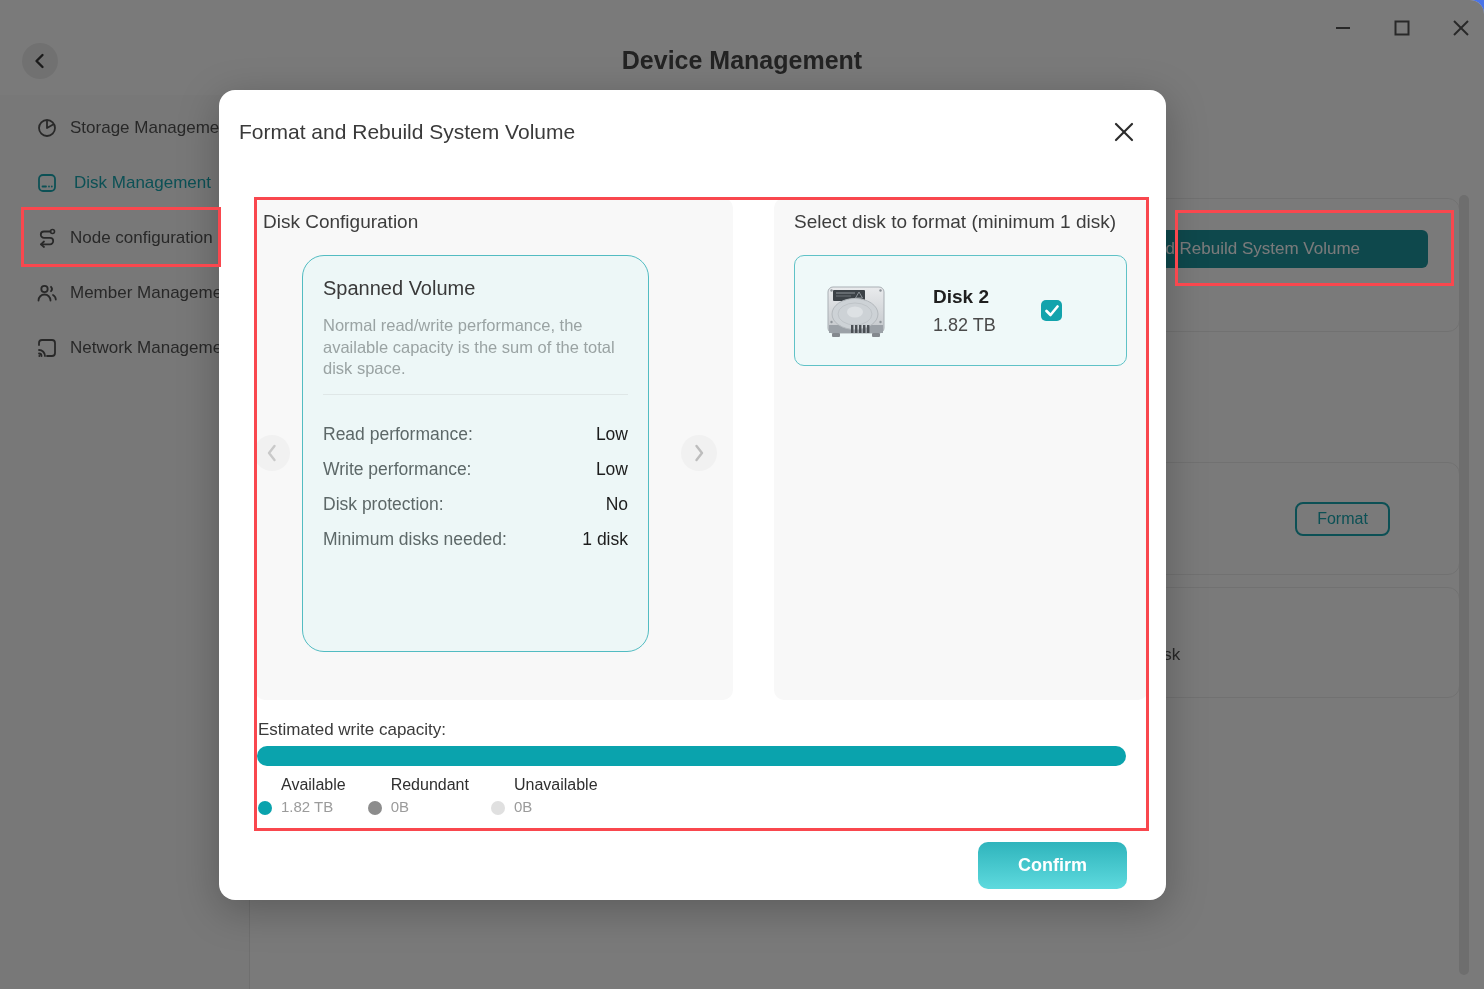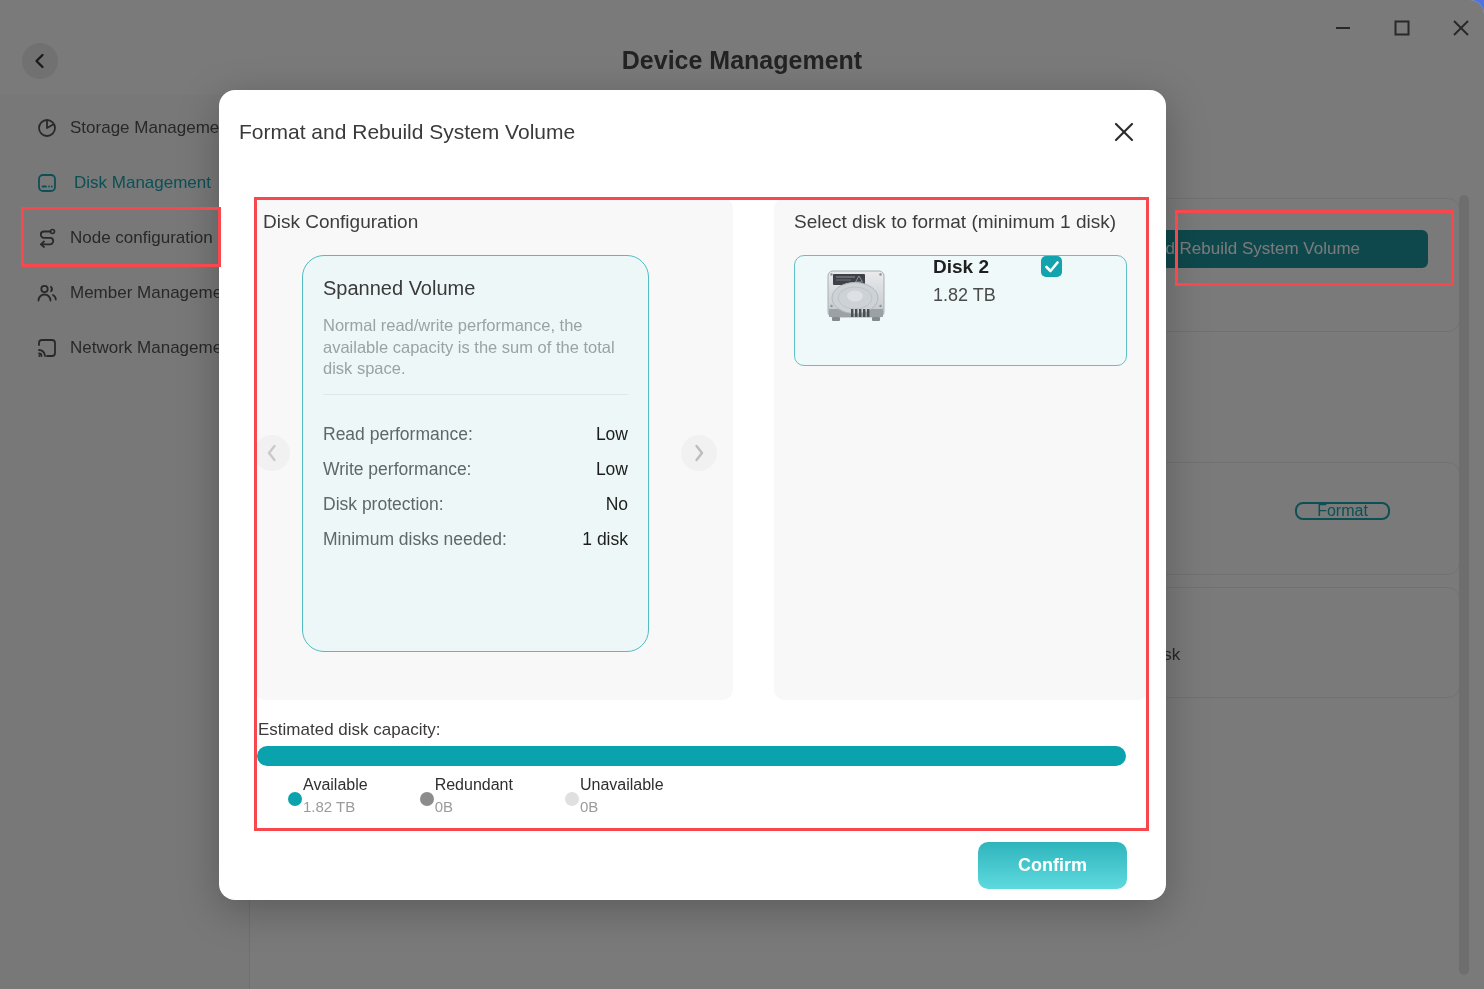--- a/index.html
+++ b/index.html
@@ -23,21 +23,21 @@
   .side-item svg { flex:0 0 auto; }
   .side-item.active { color:#1ba8b2;gap:16px; }
 
   .bg-card { position:absolute; left:270px; width:1190px; background:#fff; border:1px solid #ededed; border-radius:12px; }
   .bg-card.c1 { top:198px; height:134px; }
   .bg-card.c2 { top:462px; height:113px; }
   .bg-card.c3 { top:587px; height:111px; }
   .bg-volume-btn { position:absolute; left:1020px; top:230px; width:408px; height:38px; border-radius:6px;
                    background:#1e96a0; color:#ffffff; font-size:17px; border:none;
                    display:flex; align-items:center; justify-content:center; }
-  .bg-format-btn { position:absolute; left:1295px; top:502px; width:95px; height:18px; border-radius:8px;
+  .bg-format-btn { position:absolute; left:1295px; top:502px; width:95px; height:34px; border-radius:8px;
                    background:transparent; border:2px solid #1ba8b2; color:#1ba8b2; font-size:16px;
                    display:flex; align-items:center; justify-content:center; }
   .bg-clipped-text { position:absolute; left:1150px; top:645px; font-size:17px; color:#555; }
   .bg-scrollbar { position:absolute; left:1459px; top:195px; width:10px; height:780px; background:#e6e6e6; border-radius:5px; }
 
   .overlay { position:absolute; inset:0; background:rgba(0,0,0,0.52); z-index:5; }
 
   
   .modal { position:absolute; left:219px; top:90px; width:947px; height:810px; background:#ffffff;
            border-radius:16px; z-index:10; box-shadow:0 10px 40px rgba(0,0,0,0.25); }
@@ -60,32 +60,32 @@
   .stat-label { font-size:17.5px; color:#5d6868; }
   .stat-value { font-size:17.5px; color:#1d1d1d; }
 
   .carousel-btn { position:absolute; top:237px; width:36px; height:36px; border-radius:50%; background:#f1f1f1;
                   display:flex; align-items:center; justify-content:center; cursor:pointer; }
   .carousel-prev { left:-1px; }
   .carousel-next { left:426px; }
 
   .disk-card { position:absolute; left:20px; top:57px; width:333px; height:111px;
                background:#eff9f9; border:1px solid #5fc2c7; border-radius:10px;
-               display:flex; align-items:flex-start; }
+               display:flex; align-items:center; }
   .hdd { margin-left:22px; }
   .disk-text { margin-left:38px; }
   .disk-name { font-size:19px; font-weight:bold; color:#1f1f1f; }
   .disk-capacity { font-size:18px; color:#4a4a4a; margin-top:7px; }
   .disk-checkbox { margin-left:auto; margin-right:64px; width:21px; height:21px; border-radius:5px;
                    background:#12a3ac; display:flex; align-items:center; justify-content:center; cursor:pointer; }
 
   .capacity-label { position:absolute; left:39px; top:630px; font-size:17px; color:#3a3a3a; }
   .capacity-bar { position:absolute; left:38px; top:656px; width:869px; height:20px; border-radius:10px; background:#0aa3ad; }
   .legend { position:absolute; left:39px; top:686px; display:flex; gap:22px; }
-  .legend-item { display:flex; gap:1px; align-items:center;margin-left:30px; }
+  .legend-item { display:flex; gap:9px; align-items:flex-end; }
   .legend-dot { width:14px; height:14px; border-radius:50%; margin-top:7px; }
   .dot-available { background:#0aa3ad; }
   .dot-redundant { background:#8c8c8c; }
   .dot-unavailable { background:#e0e0e0; }
   .legend-label { font-size:16px; color:#2f2f2f; }
   .legend-value { font-size:15px; color:#9b9b9b; margin-top:4px; }
 
   .btn-cancel { position:absolute; left:574px; top:752px; width:148px; height:47px; border-radius:10px;
                 background:#ffffff; border:1px solid #dddddd; color:#3a3a3a; font-size:18px;
                 display:flex; align-items:center; justify-content:center; cursor:pointer; }
@@ -270,21 +270,21 @@
           <div class="disk-capacity">1.82 TB</div>
         </div>
         <div class="disk-checkbox">
           <svg width="14" height="12" viewBox="0 0 14 12">
             <polyline points="1.5,6 5.5,10 12.5,1.5" fill="none" stroke="#ffffff" stroke-width="2.6" stroke-linecap="round" stroke-linejoin="round"></polyline>
           </svg>
         </div>
       </div>
     </div>
 
-    <div class="capacity-label">Estimated disk capacity:</div>
+    <div class="capacity-label">Estimated write capacity:</div>
     <div class="capacity-bar"></div>
     <div class="legend">
       <div class="legend-item">
         <span class="legend-dot dot-available"></span>
         <span>
           <div class="legend-label">Available</div>
           <div class="legend-value">1.82 TB</div>
         </span>
       </div>
       <div class="legend-item">

